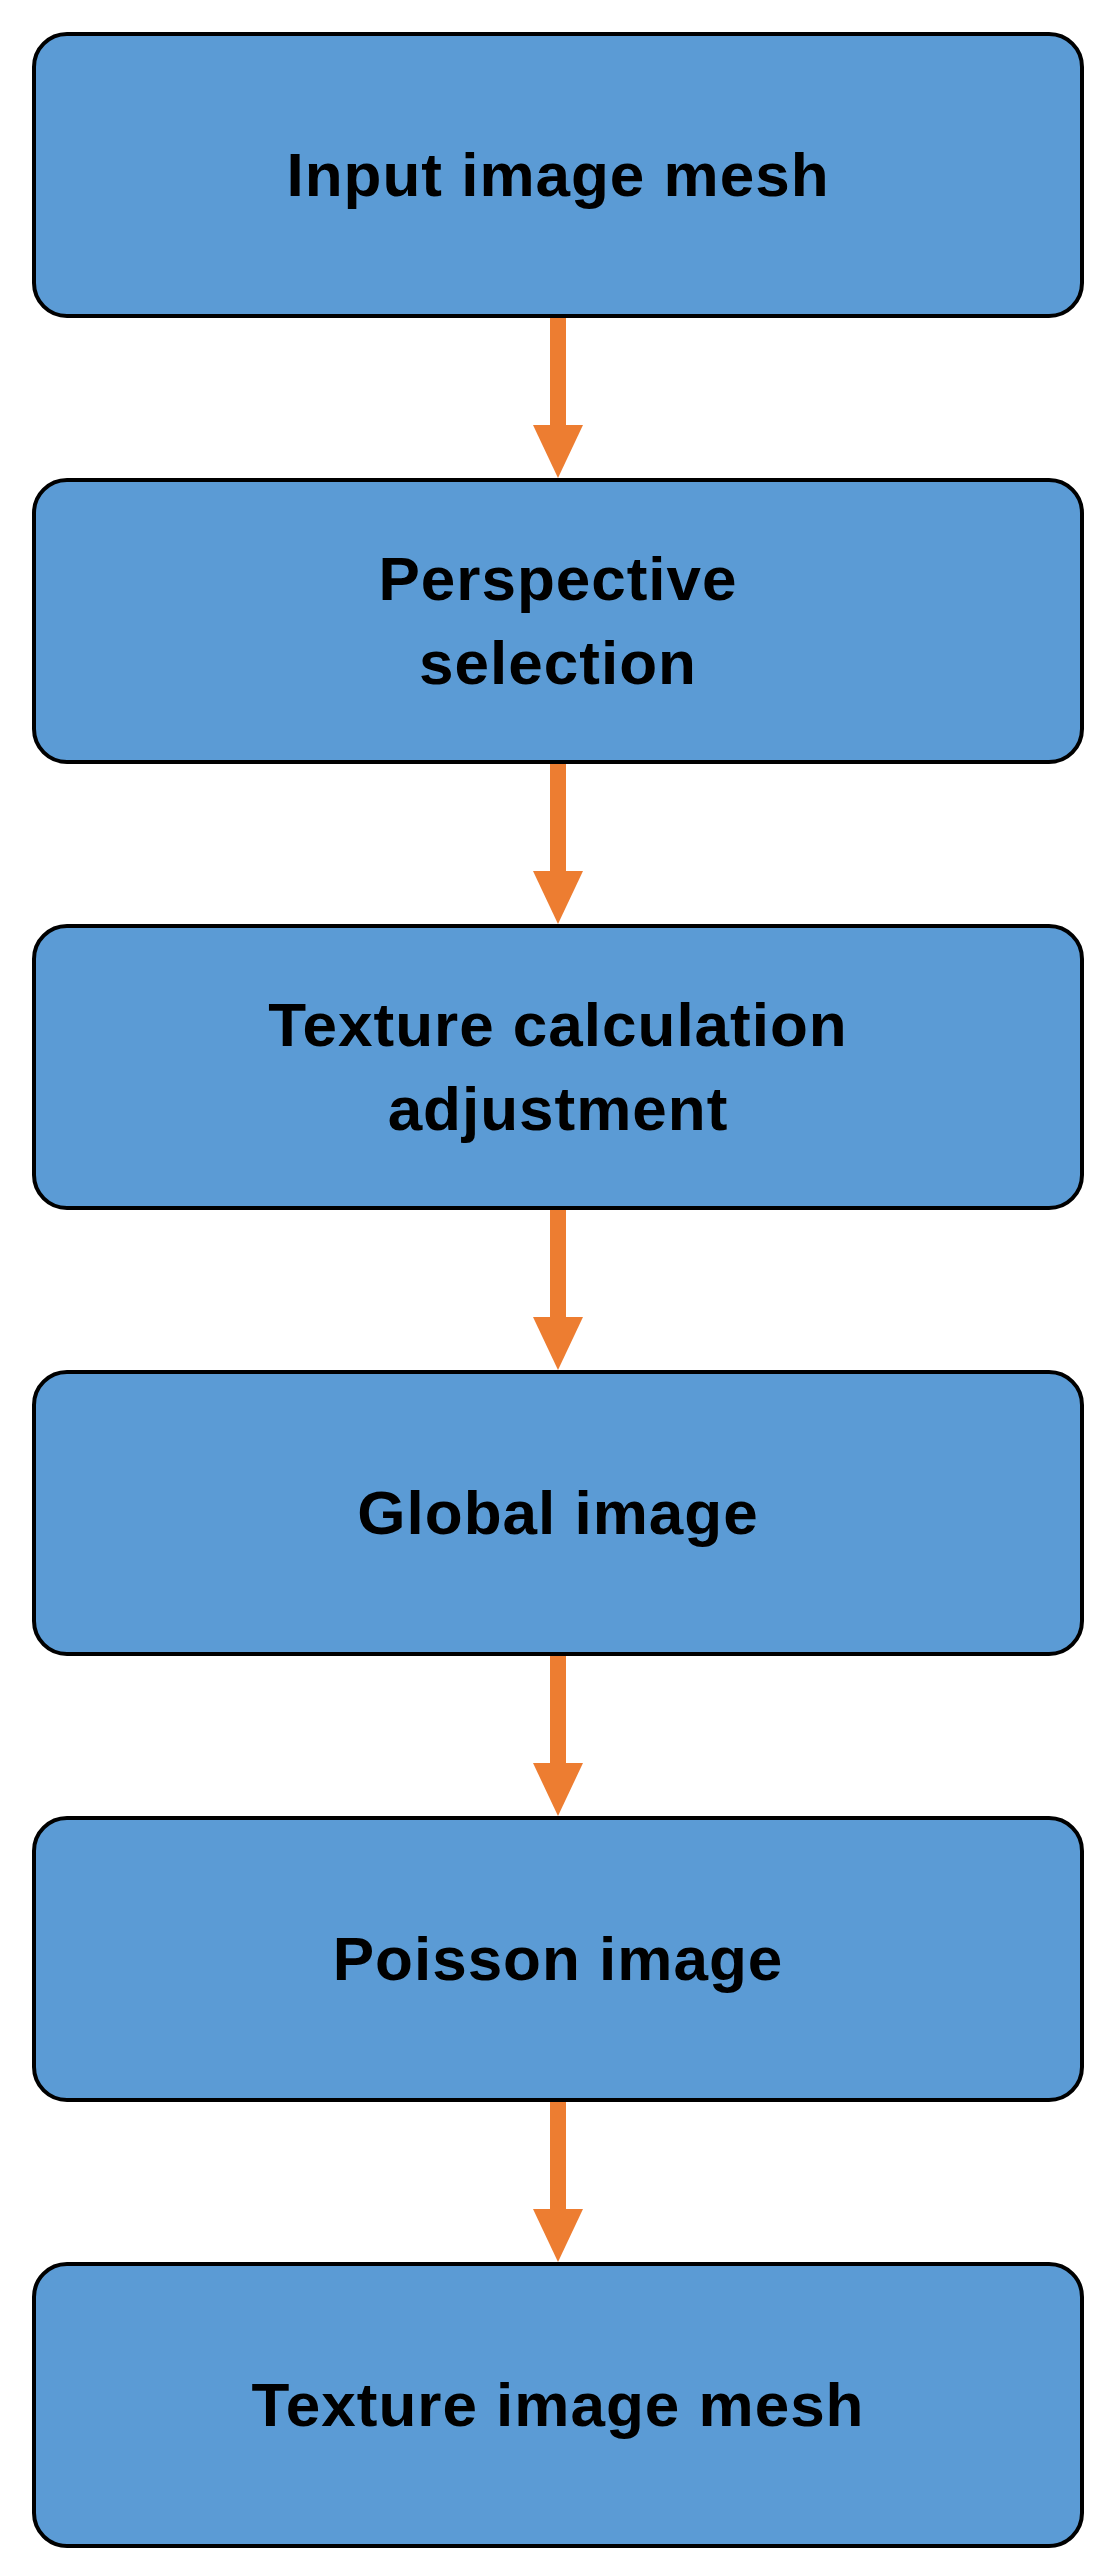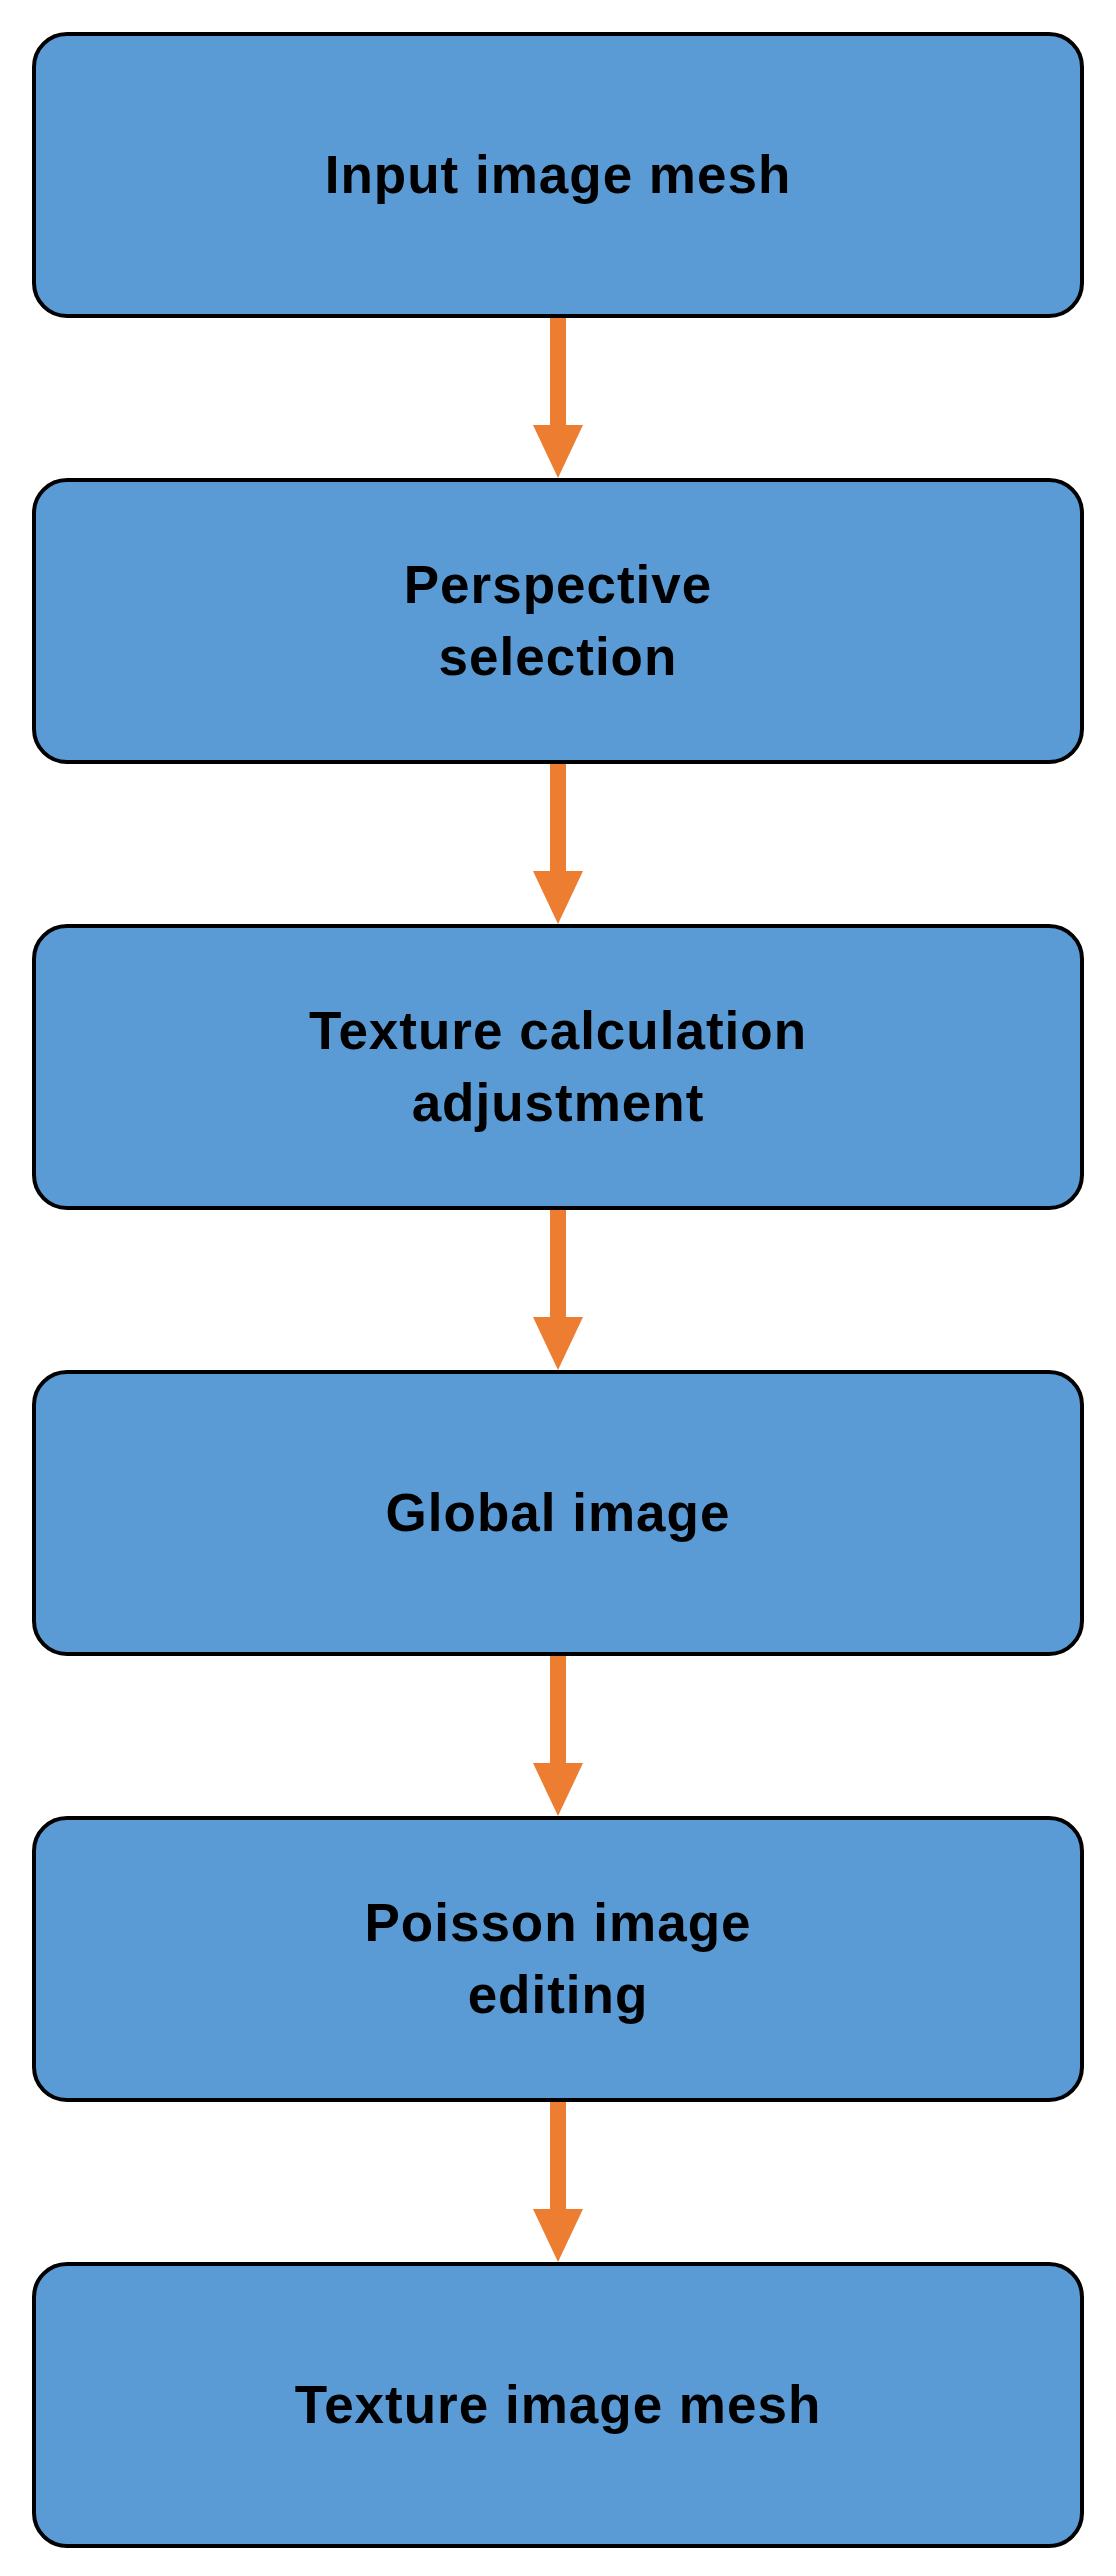--- a/index.html
+++ b/index.html
@@ -29,21 +29,21 @@
     display: flex;
     flex-direction: column;
     justify-content: center;
     align-items: center;
     flex: 0 0 auto;
   }
   .node .line {
     display: block;
     text-align: center;
     color: #000000;
-    font-size: 53px;
+    font-size: 62px;
     font-weight: bold;
     line-height: 1.36;
     letter-spacing: 1px;
     white-space: nowrap;
   }
   .arrow {
     height: 160px;
     flex: 0 0 auto;
     display: flex;
     flex-direction: column;
@@ -101,21 +101,20 @@
     <span class="line">Global image</span>
   </div>
 
   <div class="arrow">
     <div class="shaft"></div>
     <div class="head"></div>
   </div>
 
   <div class="node">
     <span class="line">Poisson image</span>
-    <span class="line">editing</span>
   </div>
 
   <div class="arrow">
     <div class="shaft"></div>
     <div class="head"></div>
   </div>
 
   <div class="node">
     <span class="line">Texture image mesh</span>
     <span class="line"></span>

